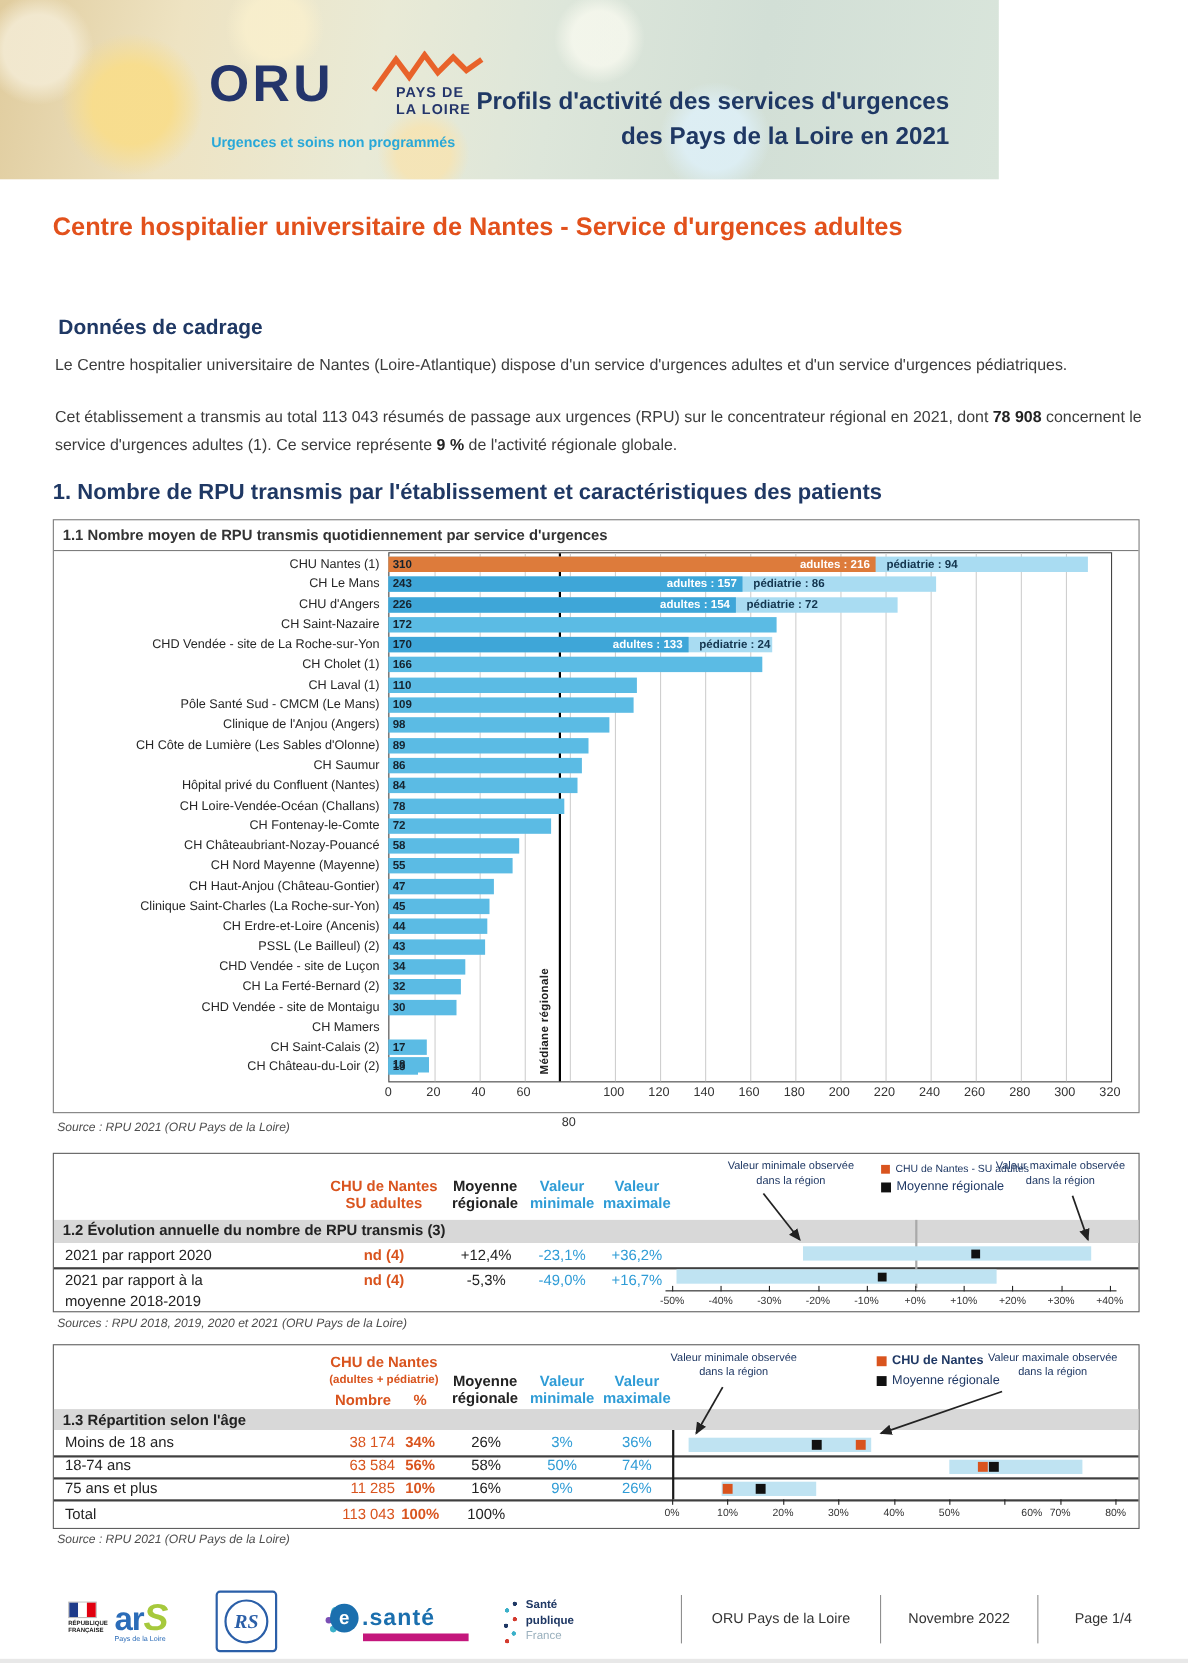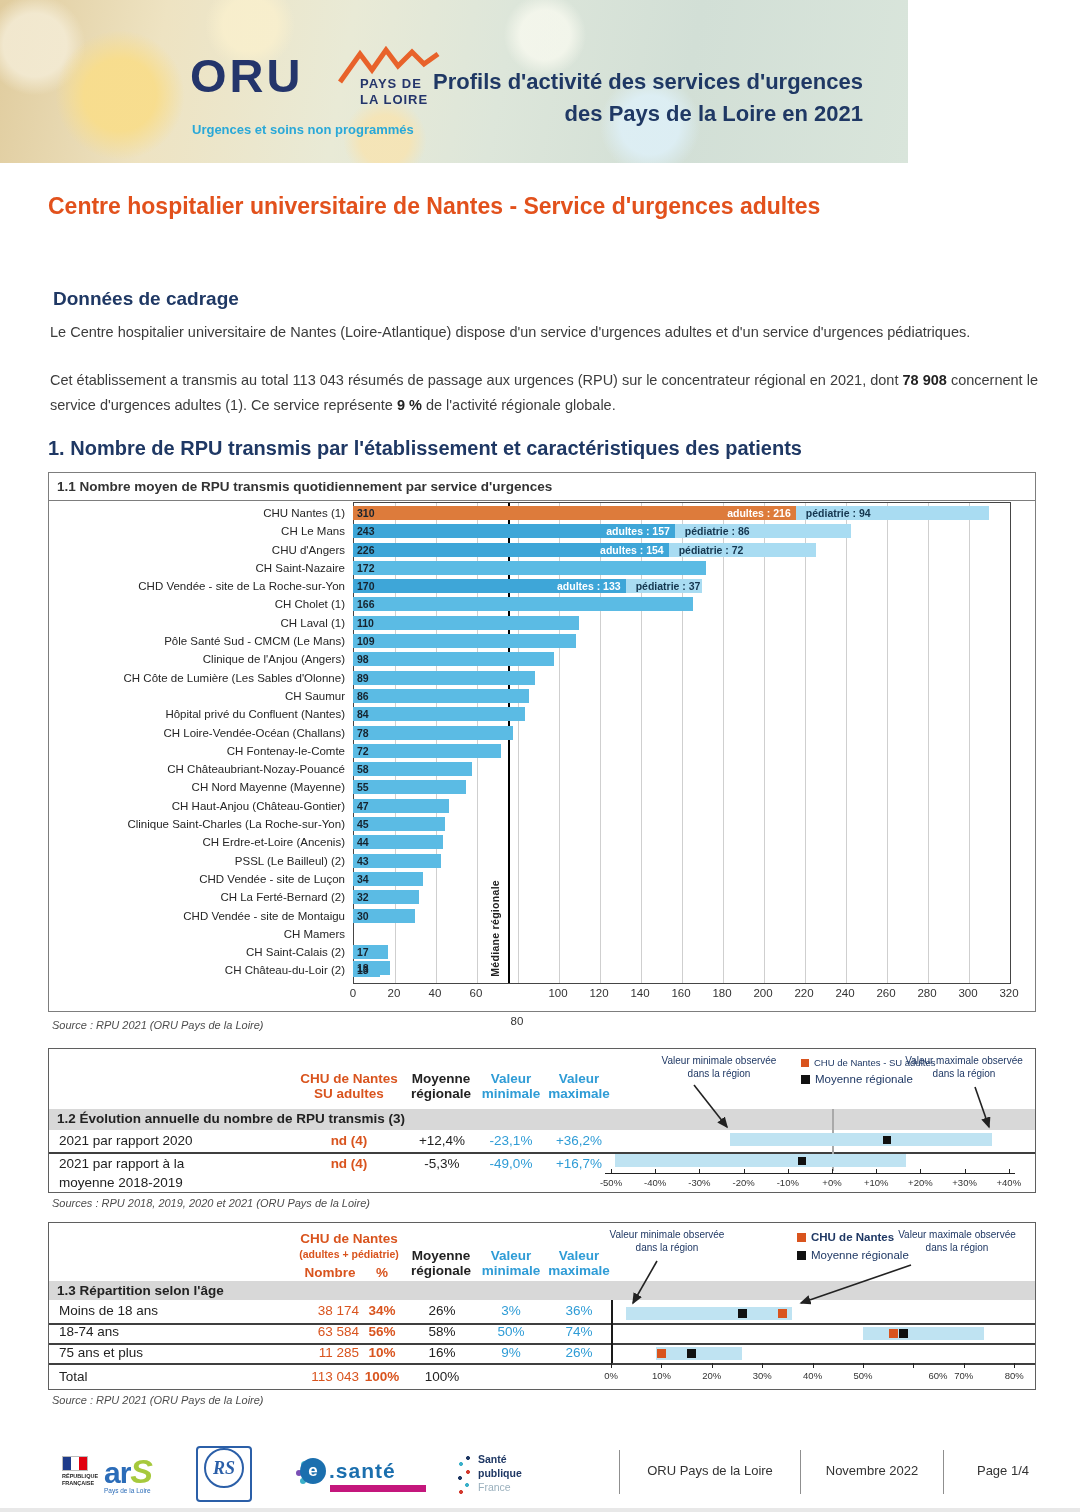--- a/index.html
+++ b/index.html
@@ -17,21 +17,21 @@
       radial-gradient(55px 55px at 545px 35px, rgba(252,252,242,.7) 0 45%, rgba(252,252,242,0) 75%),
       radial-gradient(70px 70px at 650px 125px, rgba(222,240,248,.85) 0 42%, rgba(222,240,248,0) 72%),
       radial-gradient(95px 95px at 985px 60px, rgba(214,236,229,.9) 0 42%, rgba(214,236,229,0) 72%),
       radial-gradient(60px 60px at 1055px 135px, rgba(242,252,249,.9) 0 45%, rgba(242,252,249,0) 75%),
       linear-gradient(100deg,#e0cc9e,#eee3c2 18%,#e9ead6 38%,#dde6da 55%,#d2dfd6 75%,#d9e5db 100%);}
   #logo{position:absolute;left:190px;top:52px;width:360px;height:95px;}
   #logo .oru{font-size:47px;font-weight:bold;color:#24356b;letter-spacing:3px;line-height:1;}
   #logo .zig{position:absolute;left:148px;top:-6px;}
   #logo .reg{position:absolute;left:170px;top:24px;font-size:13px;font-weight:bold;color:#24356b;line-height:1.25;letter-spacing:1px;}
   #logo .tag{position:absolute;left:2px;top:70px;font-size:13px;font-weight:bold;color:#29a8d8;}
-  #hdr-title{position:absolute;right:45px;top:66px;text-align:right;font-size:22px;font-weight:bold;color:#1f3864;line-height:1.45;}
+  #hdr-title{position:absolute;right:45px;top:76px;text-align:right;font-size:22px;font-weight:bold;color:#1f3864;line-height:1.45;}
 
   
   #page-title{position:absolute;left:48px;top:193px;width:990px;font-size:23px;font-weight:bold;color:#e2511c;}
   #cadrage-h{position:absolute;left:53px;top:288px;font-size:19px;font-weight:bold;color:#1f3864;}
   .bodytxt{position:absolute;left:50px;width:990px;font-size:14.5px;color:#3c3c3c;line-height:25px;}
   #p1{top:320px;}
   #p2{top:368px;}
   .bodytxt b{color:#222;}
   #sec1-h{position:absolute;left:48px;top:437px;font-size:20px;font-weight:bold;color:#1f3864;}
 
@@ -93,21 +93,21 @@
   .ft-sep{position:absolute;top:1450px;width:1px;height:44px;background:#8f8f8f;}
   .ft-txt{position:absolute;top:1463px;font-size:13px;color:#333;text-align:center;}
   #lg-rf{position:absolute;left:62px;top:1456px;width:44px;}
   #lg-rf .flag{width:26px;height:15px;display:flex;border:.5px solid #bbb;}
   #lg-rf .flag i{flex:1;} 
   #lg-rf .t{font-size:5.5px;font-weight:bold;color:#222;line-height:1.2;margin-top:2px;}
   #lg-ars{position:absolute;left:104px;top:1452px;}
   #lg-ars .a{font-size:30px;font-weight:bold;color:#2b6cb8;letter-spacing:-1px;}
   #lg-ars .s{font-size:34px;font-weight:bold;color:#a6c93c;font-style:italic;}
   #lg-ars .t{font-size:6.5px;color:#2b6cb8;margin-top:-4px;}
-  #lg-stamp{position:absolute;left:196px;top:1446px;width:56px;height:56px;border:2px solid #2b5fa8;border-radius:4px;display:flex;justify-content:center;}
+  #lg-stamp{position:absolute;left:196px;top:1446px;width:56px;height:56px;border:2px solid #2b5fa8;border-radius:4px;display:flex;align-items:center;justify-content:center;}
   #lg-stamp .c{width:40px;height:40px;border:2px solid #2b5fa8;border-radius:50%;display:flex;align-items:center;justify-content:center;font-family:"Liberation Serif",serif;font-style:italic;font-size:18px;font-weight:bold;color:#2b5fa8;}
   #lg-esante{position:absolute;left:300px;top:1458px;}
   #lg-esante .row{display:flex;align-items:center;}
   #lg-esante .dot{width:26px;height:26px;border-radius:50%;background:#1b6fae;color:#fff;font-size:17px;font-weight:bold;display:flex;align-items:center;justify-content:center;margin-right:3px;box-shadow:-8px -6px 0 -9px #3ab0c9,-14px 2px 0 -10px #7a4fb5,-10px 10px 0 -10px #3ab0c9;}
   #lg-esante .txt{font-size:21px;font-weight:bold;color:#1b6fae;letter-spacing:1px;}
   #lg-esante .bar{height:7px;width:96px;background:#c4177c;margin:1px 0 0 30px;}
   #lg-spf{position:absolute;left:456px;top:1452px;display:flex;}
   #lg-spf .dots{width:16px;height:46px;margin-right:6px;
     background:
       radial-gradient(4px 4px at 12px 6px,#1f3864 0 45%,transparent 55%),
@@ -215,21 +215,21 @@
             </div>
           </div>
         </div>
         <div class="c11-row">
           <div class="c11-label">CHD Vendée - site de La Roche-sur-Yon</div>
           <div class="c11-barwrap">
             <div class="c11-bar" style="width: 348.5px; background: rgb(169, 220, 242);">
               <div class="c11-seg" style="width: 272.65px; background: rgb(62, 166, 216);">
                 <span class="c11-alabel">adultes : 133</span>
               </div>
-              <span class="c11-plabel" style="left: 282.65px;">pédiatrie : 37</span>
+              <span class="c11-plabel" style="left: 282.65px;">pédiatrie : 24</span>
               <span class="c11-val">170</span>
             </div>
           </div>
         </div>
         <div class="c11-row">
           <div class="c11-label">CH Cholet (1)</div>
           <div class="c11-barwrap">
             <div class="c11-bar" style="width: 340.3px; background: rgb(91, 187, 228);">
               <span class="c11-val">166</span>
             </div>

